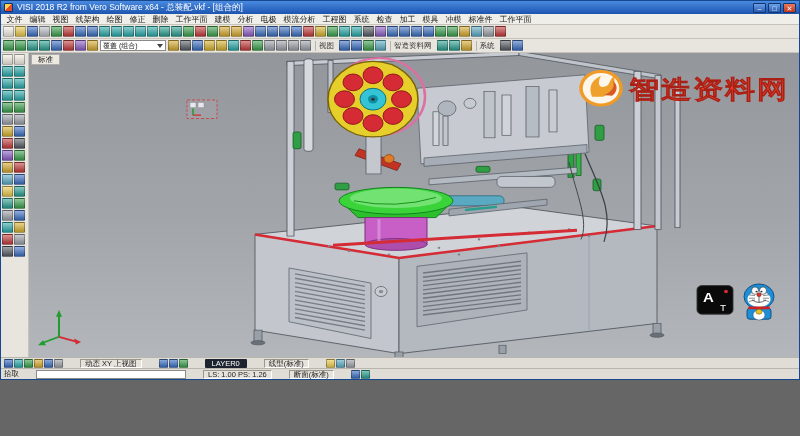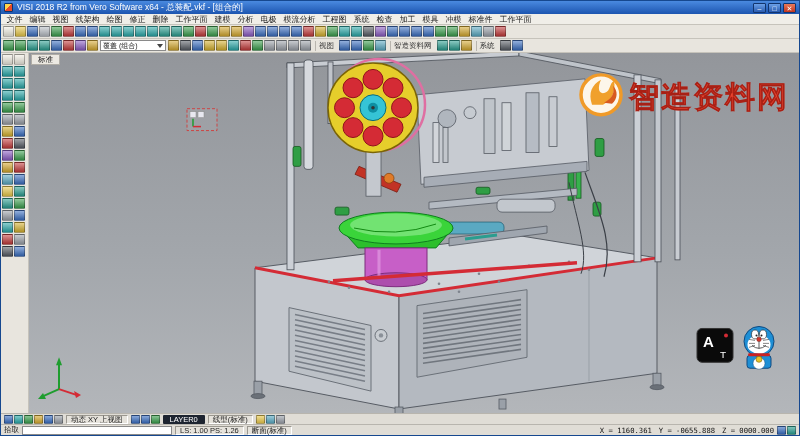--- a/index.html
+++ b/index.html
@@ -1,17 +1,17 @@
 <!DOCTYPE html>
 <html><head>
 <meta charset="utf-8">
 <style>
   html,body{margin:0;padding:0;background:#666;}
   *{box-sizing:border-box;}
-  .window{width:800px;height:436px;border:1px solid #16488f;display:flex;flex-direction:column;
+  .window{width:800px;height:380px;border:1px solid #16488f;display:flex;flex-direction:column;
     font-family:"Liberation Sans",sans-serif;background:#e8e5de;overflow:hidden;}
   
   .titlebar{height:13px;flex:0 0 13px;display:flex;align-items:center;gap:4px;padding:0 3px;
     background:linear-gradient(#4a8ae0,#1c55b0);color:#fff;font-size:8.5px;white-space:nowrap;}
   .app-icon{width:9px;height:9px;background:linear-gradient(135deg,#ffd34a 0 50%,#e84a2a 50% 100%);
     border:1px solid #0d346e;border-radius:1px;flex:0 0 auto;}
   .title-text{overflow:hidden;text-overflow:ellipsis;flex:1;}
   .winbtns{display:flex;gap:2px;}
   .winbtn{width:13px;height:10px;font-size:7px;line-height:9px;text-align:center;color:#fff;
     background:linear-gradient(#6aa0e8,#2a5cb0);border:1px solid #12356e;border-radius:1px;}
@@ -36,21 +36,21 @@
   .left-strip{width:28px;flex:0 0 28px;background:#e8e5de;border-right:1px solid #c6c3bb;
     display:flex;flex-wrap:wrap;align-content:flex-start;padding:1px;gap:1px;}
   .viewport{flex:1;position:relative;overflow:hidden;
     background:linear-gradient(180deg,#93969b 0%,#a2a6ab 55%,#b3b6ba 100%);}
   .viewport svg{position:absolute;inset:0;width:100%;height:100%;display:block;}
   .side-tab{position:absolute;left:2px;top:1px;height:11px;line-height:10px;padding:0 6px;
     background:#ece9e2;border:1px solid #b0ada6;font-size:7.5px;color:#222;z-index:3;}
   .wm-text{font-family:"Liberation Sans",sans-serif;font-weight:bold;}
   
   .sbar{flex:0 0 11px;height:11px;background:#e0ddd6;border-top:1px solid #b8b5ae;
-    display:flex;align-items:center;font-size:7.5px;gap:3px;padding:0 3px;color:#222;white-space:nowrap;overflow:hidden;}
+    display:flex;align-items:center;font-size:7.5px;gap:17px;padding:0 3px;color:#222;white-space:nowrap;overflow:hidden;}
   .sicon{width:9px;height:9px;flex:0 0 auto;border:1px solid rgba(0,0,0,.3);border-radius:1px;
     background-image:linear-gradient(rgba(255,255,255,.4),rgba(0,0,0,.15));}
   .schip{border:1px solid;border-color:#9a978f #fff #fff #9a978f;padding:0 4px;height:9px;
     line-height:8px;background:#e6e3dc;}
   .layer-chip{background:#1d2430;color:#fff;padding:0 7px;height:9px;line-height:9px;border-radius:1px;}
   .cmd-input{width:150px;height:9px;border:1px solid #8a8a8a;background:#fff;font-size:7px;padding:0 2px;}
   .coords{margin-left:auto;display:flex;gap:7px;font-family:"DejaVu Sans Mono",monospace;font-size:7.2px;color:#111;}
 </style>
 </head>
 <body>
@@ -421,24 +421,19 @@
         <span class="sicon" style="background-color: rgb(90, 169, 194);"></span>
         <span class="sicon" style="background-color: rgb(154, 160, 168);"></span>
       </div>
   </div>
 
   <div class="sbar">
     <span>拾取</span>
     <input class="cmd-input" style="">
     <span class="schip">LS: 1.00 PS: 1.26</span>
     <span class="schip">断面(标准)</span>
-    <span class="coords">
-      <span>X = 1160.361</span>
-      <span>Y = -0655.888</span>
-      <span>Z = 0000.000</span>
-    </span>
     <div class="istrip">
         <span class="sicon" style="background-color: rgb(58, 110, 192);"></span>
         <span class="sicon" style="background-color: rgb(42, 157, 143);"></span>
       </div>
   </div>
 
 </div>
 
 </body></html>

